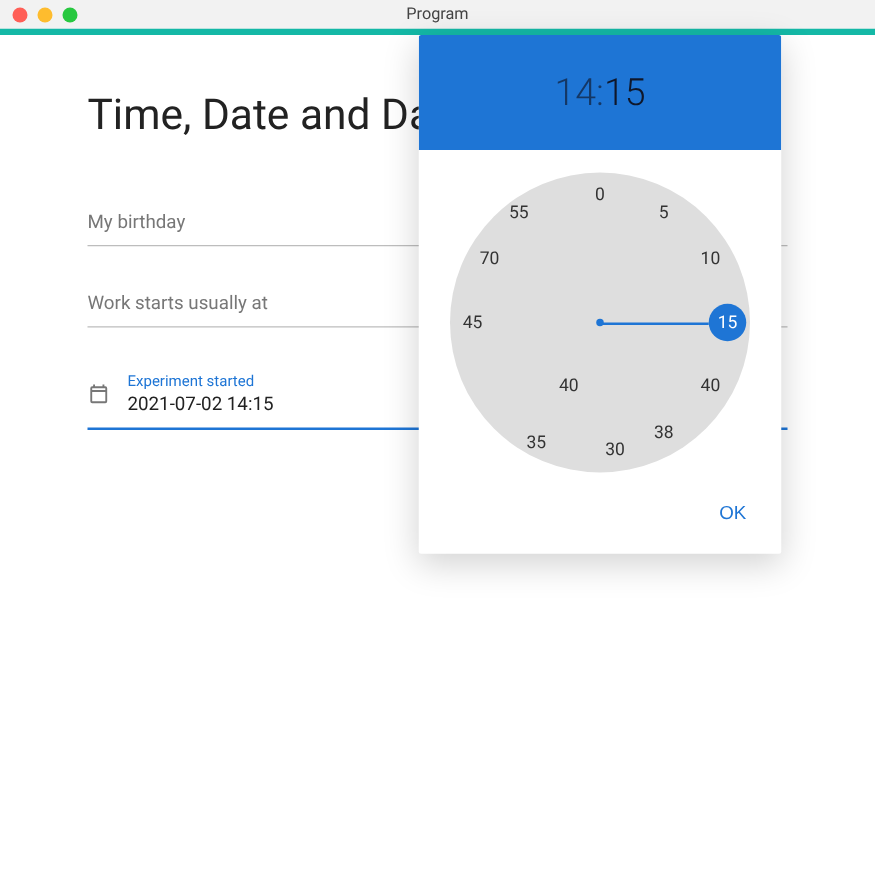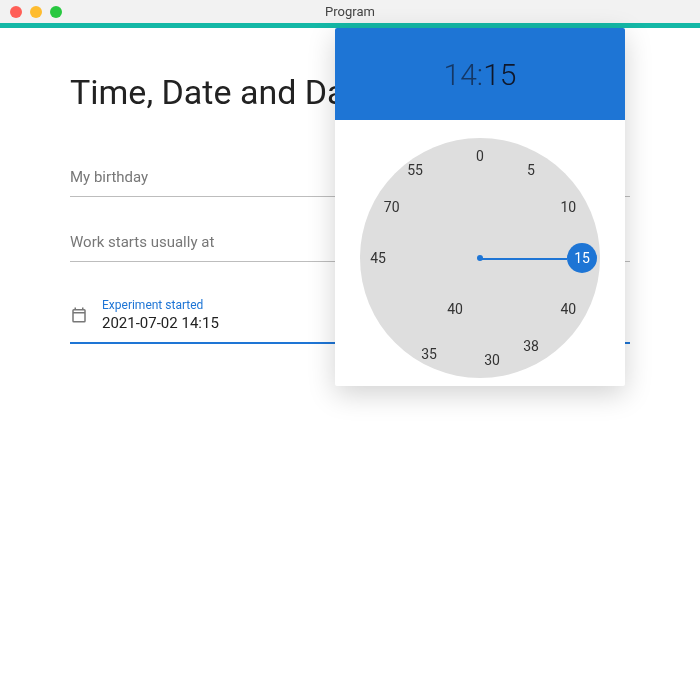--- a/index.html
+++ b/index.html
@@ -121,14 +121,17 @@
           <div class="clock-num" style="left: 208.335px; top: 171px;">40</div>
           <div class="clock-num" style="left: 171px; top: 208.335px;">38</div>
           <div class="clock-num" style="left: 132px; top: 222px;">30</div>
           <div class="clock-num" style="left: 69px; top: 216px;">35</div>
           <div class="clock-num" style="left: 48px; top: 171px; margin-left: 32px;">40</div>
           <div class="clock-num" style="left: 18px; top: 120px;">45</div>
           <div class="clock-num" style="left: 31.6654px; top: 69px;">70</div>
           <div class="clock-num" style="left: 55px; top: 31.6654px;">55</div>
         </div>
     </div>
+    <div class="picker-actions">
+      <button class="ok-btn">OK</button>
+    </div>
   </div>
 </div>
 
 </body></html>

